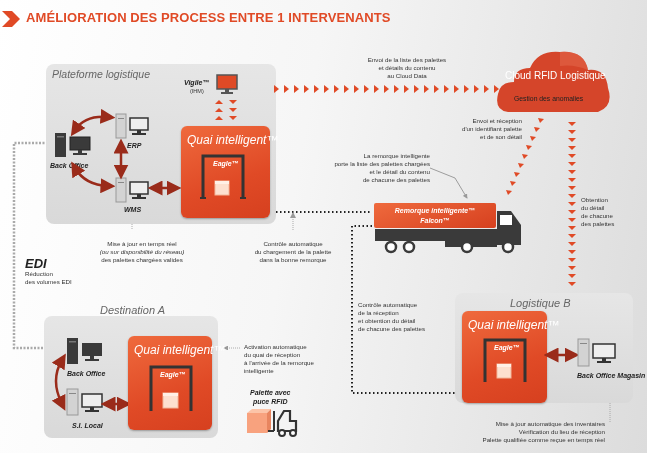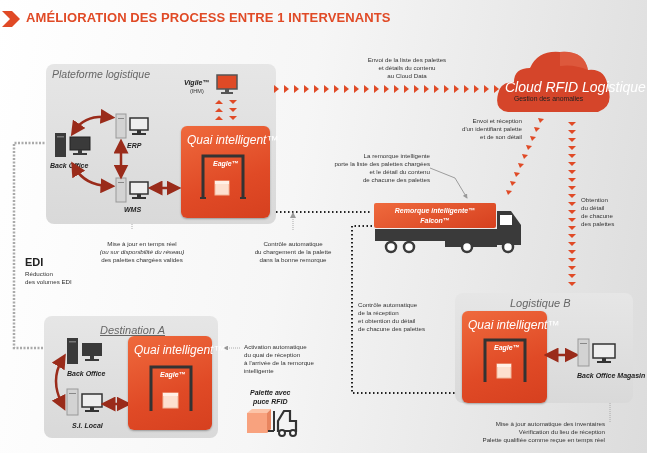--- a/index.html
+++ b/index.html
@@ -167,21 +167,21 @@
 <div class="abs note center" style="left:352px;top:56px;width:110px;">
   <div>Envoi de la liste des palettes</div>
     <div>et détails du contenu</div>
     <div>au Cloud Data</div>
 </div>
 
 <svg class="abs" style="left:494px;top:42px;width:120px;height:80px;" viewBox="0 0 120 80">
   <path d="M14 70 Q0 68 4 52 Q6 40 20 40 Q20 26 36 26 Q44 8 66 10 Q90 8 94 28 Q112 26 114 46 Q120 64 104 70 Z" fill="#d5452a"></path>
   <path d="M66 10 Q90 8 94 28 Q80 22 66 24 Z" fill="#e2664a" opacity="0.6"></path>
 </svg>
-<div class="abs" style="left:505px;top:79px;color:#fff;font-style:italic;font-size:14px;white-space:nowrap;">Cloud RFID Logistique</div>
+<div class="abs" style="left:505px;top:70px;color:#fff;font-size:10px;white-space:nowrap;">Cloud RFID Logistique</div>
 <div class="abs" style="left:514px;top:95px;color:#222;font-size:6.8px;white-space:nowrap;">Gestion des anomalies</div>
 
 <div class="abs note right" style="left:420px;top:117px;width:102px;">
   <div>Envoi et réception</div>
     <div>d'un identifiant palette</div>
     <div>et de son détail</div>
 </div>
 
 <svg class="abs" style="left:480px;top:116px;width:70px;height:90px;">
   <g fill="#e04a26">
@@ -255,35 +255,35 @@
   <div>Mise à jour en temps réel</div>
     <div class="it">(ou sur disponibilité du réseau)</div>
     <div>des palettes chargées valides</div>
 </div>
 <div class="abs note center" style="left:245px;top:240px;width:96px;">
   <div>Contrôle automatique</div>
     <div>du chargement de la palette</div>
     <div>dans la bonne remorque</div>
 </div>
 
-<div class="abs" style="left:25px;top:256px;font-size:11px;font-weight:bold;color:#222;">EDI</div>
+<div class="abs" style="left:25px;top:256px;font-size:13px;font-weight:bold;font-style:italic;color:#222;">EDI</div>
 <div class="abs note" style="left:25px;top:270px;">
   <div>Réduction</div>
     <div>des volumes EDI</div>
 </div>
 
 <div class="abs note" style="left:358px;top:301px;">
   <div>Contrôle automatique</div>
     <div>de la réception</div>
     <div>et obtention du détail</div>
     <div>de chacune des palettes</div>
 </div>
 
 <div class="abs panel" style="left:44px;top:316px;width:174px;height:122px;"></div>
-<div class="abs panel-title" style="left:100px;top:324px;text-decoration:underline;">Destination A</div>
+<div class="abs panel-title" style="left:100px;top:304px;">Destination A</div>
 
 <svg class="abs" style="left:66px;top:337px;width:40px;height:30px;" viewBox="0 0 40 30">
   <rect x="1" y="1" width="11" height="26" fill="#3a3a3a"></rect>
   <rect x="3" y="4" width="7" height="1.5" fill="#777"></rect>
   <rect x="16" y="6" width="20" height="13" fill="#3a3a3a"></rect>
   <rect x="24" y="19" width="4" height="3" fill="#3a3a3a"></rect>
   <rect x="19" y="22" width="14" height="2" fill="#3a3a3a"></rect>
 </svg>
 <div class="abs lbl" style="left:67px;top:370px;">Back Office</div>
 

